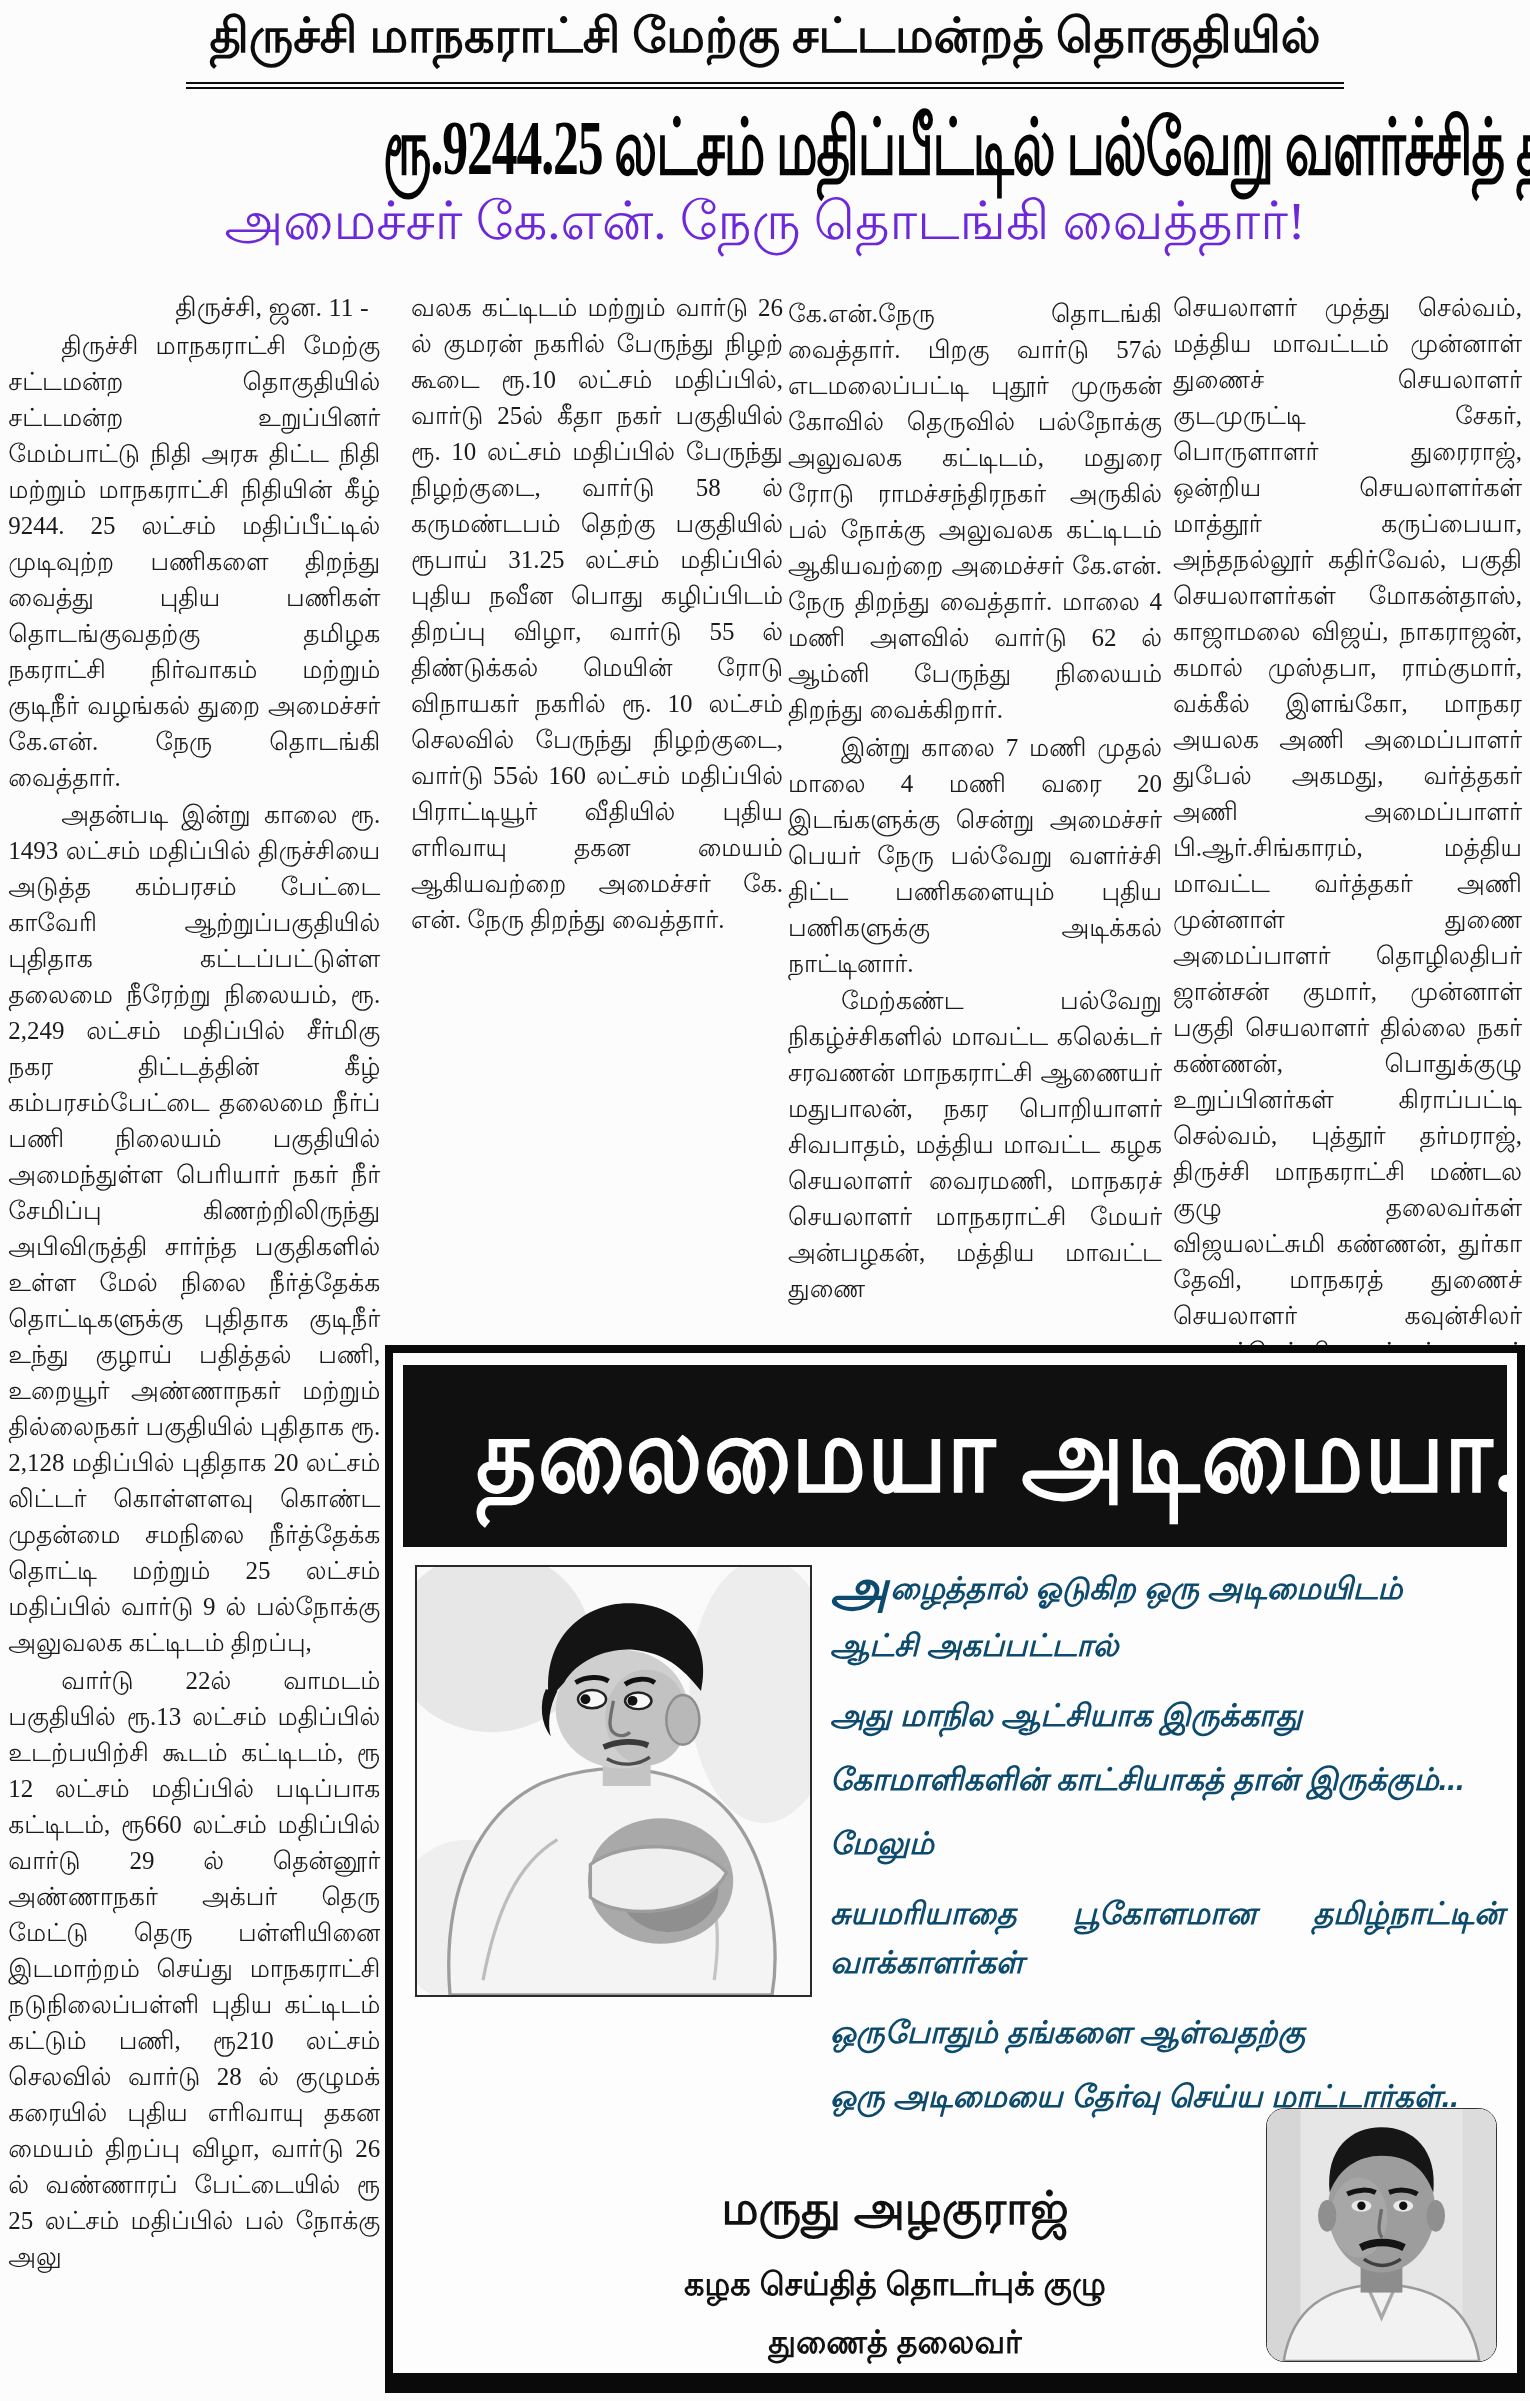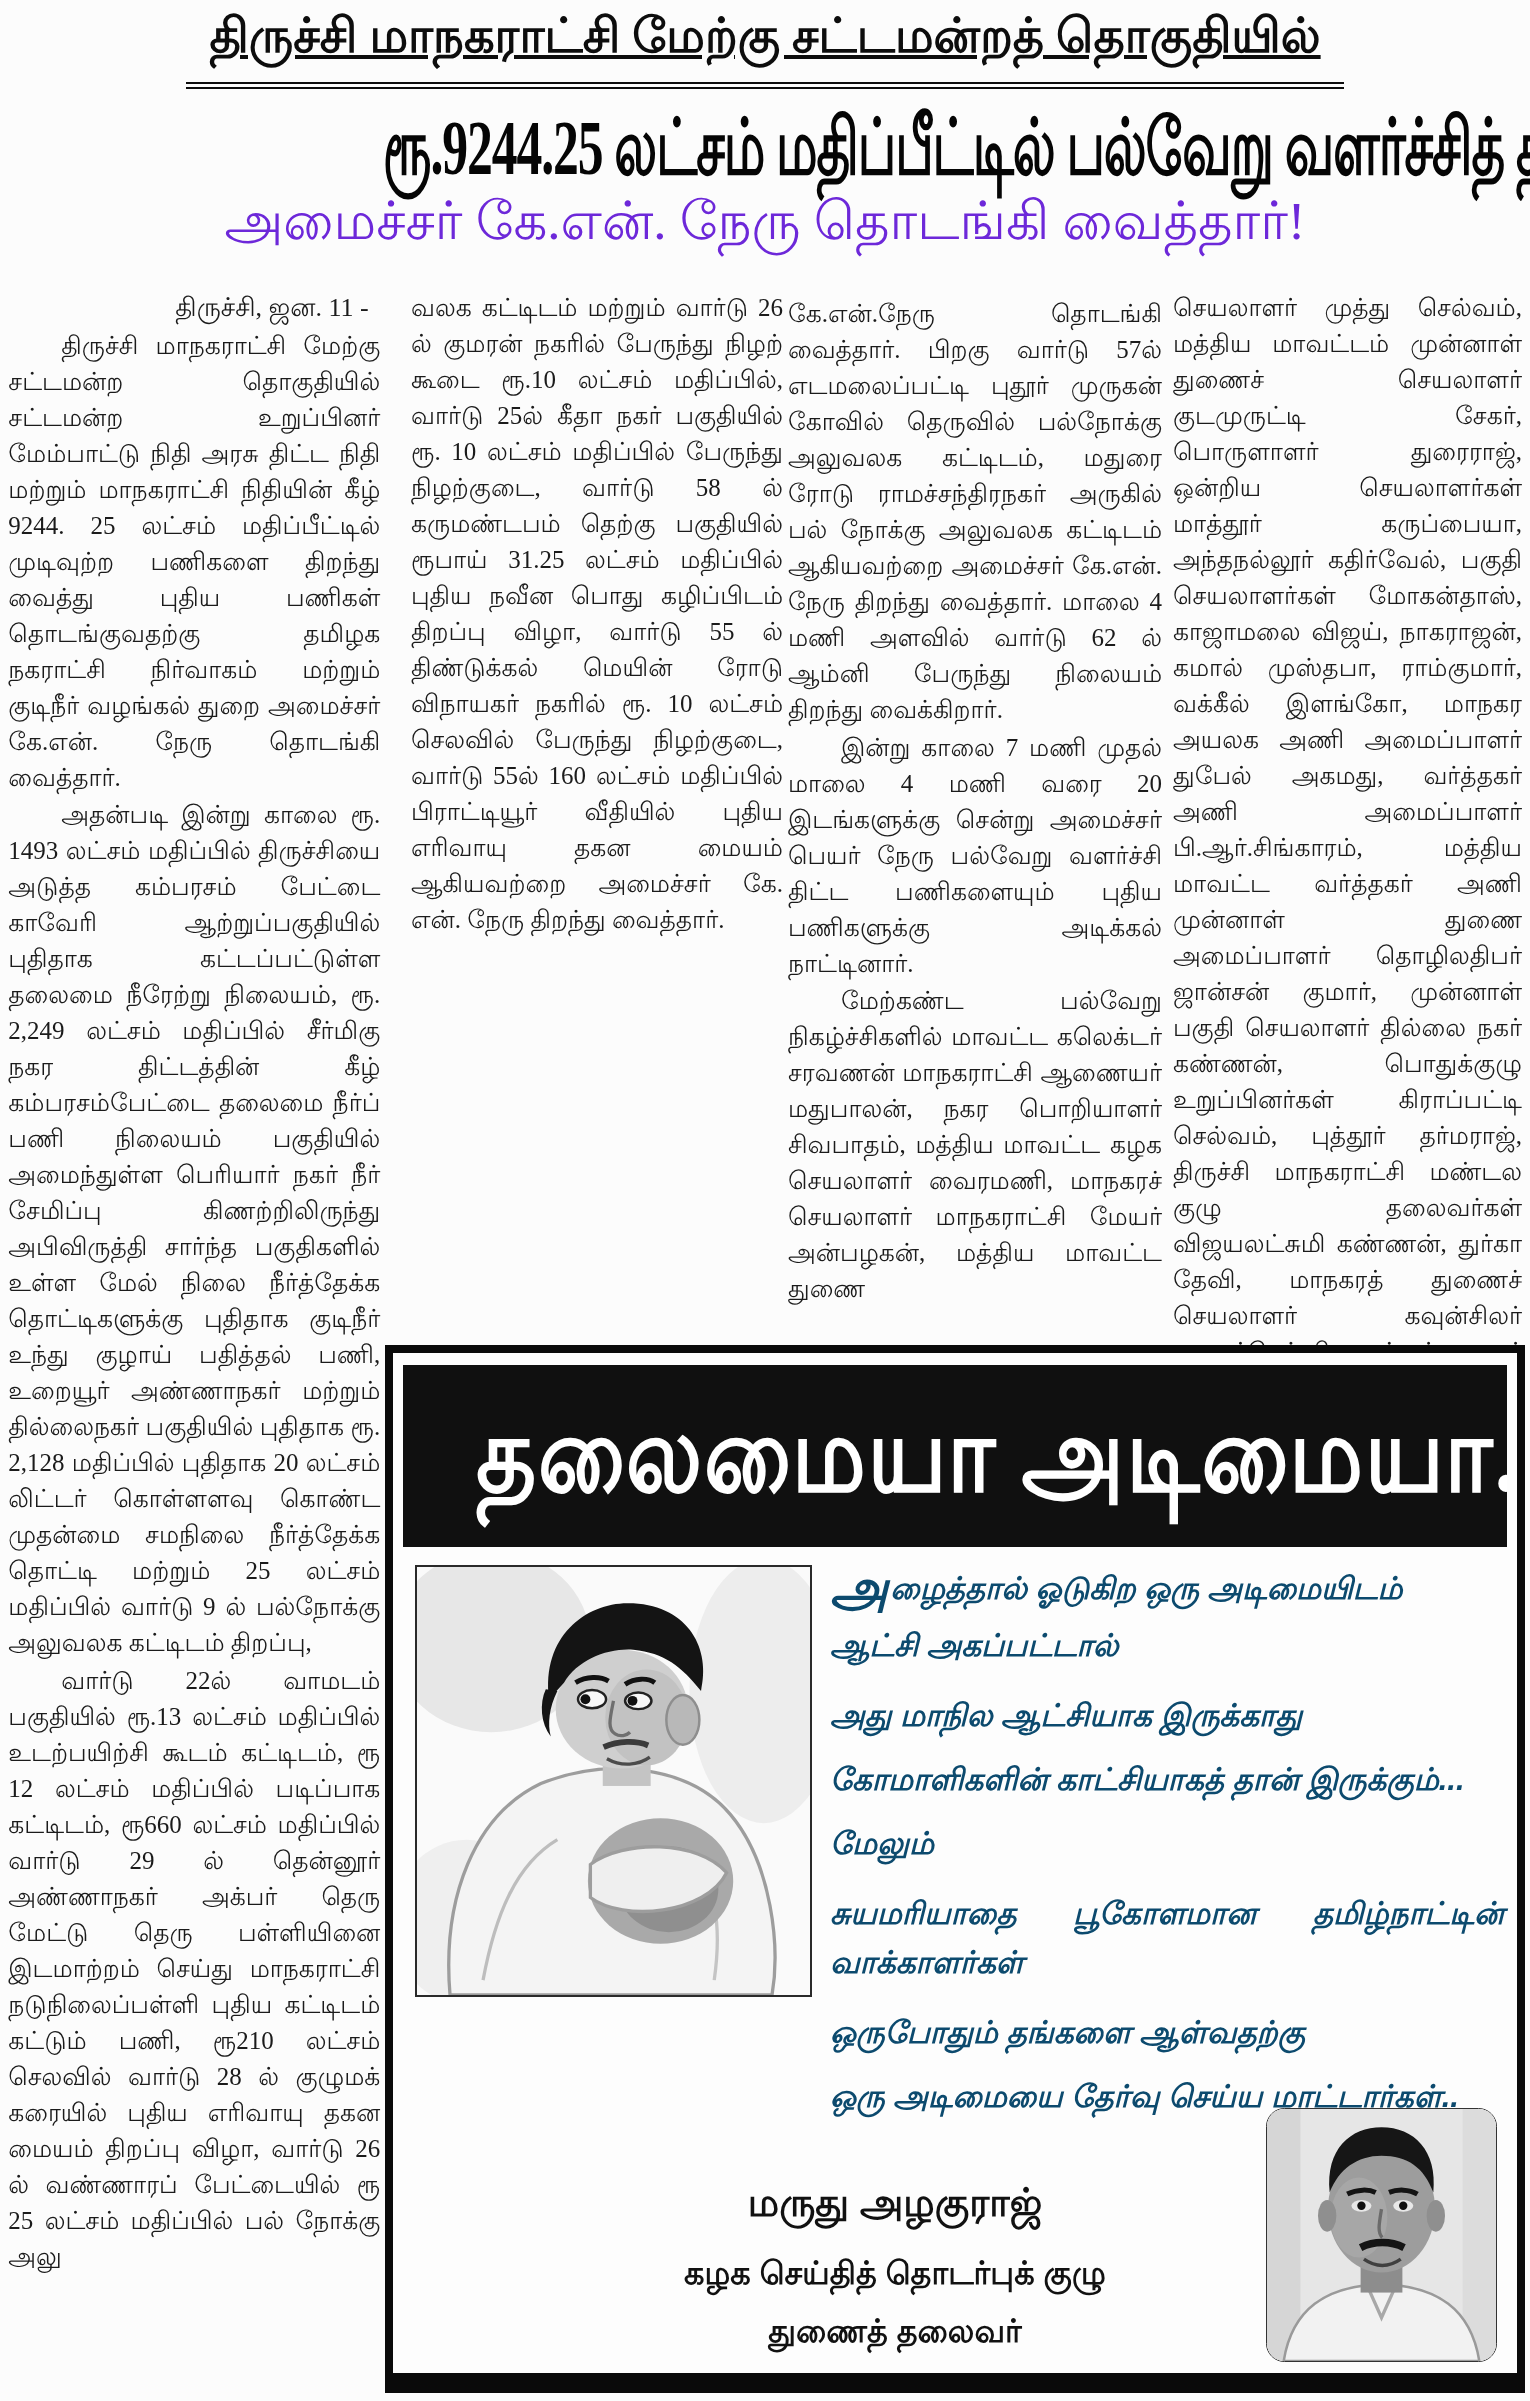--- a/index.html
+++ b/index.html
@@ -9,21 +9,20 @@
     background:#fcfcfc;overflow:hidden;color:#161616;
     font-family:"Liberation Serif","DejaVu Serif",serif;
   }
   
   .masthead{position:absolute;top:0;left:0;width:1530px;text-align:center;}
   .kicker-wrap{margin-top:8.3px;}
   .kicker{
     display:inline-block;white-space:nowrap;font-weight:900;font-size:48px;color:#0d0d0d;
     padding:0 23.4px 11.7px 23.4px;border-bottom:7.5px double #0d0d0d;letter-spacing:0;
     transform-origin:center;
-    text-decoration:underline;
   }
   .headline{
     margin:18.4px 0 0 0;white-space:nowrap;font-weight:900;font-size:78px;line-height:1.05;
     color:#050505;letter-spacing:-1.7px;display:inline-block;transform-origin:center;
   }
   .subhead{
     margin-top:2px;white-space:nowrap;font-weight:400;font-size:53px;color:#6d28d9;
     display:inline-block;transform-origin:center;
   }
   
@@ -65,21 +64,21 @@
   .ad-lines p{margin:0 0 22px 0;}
   .ad-lines p.mb-s{margin-bottom:6.7px;}
   .ad-lines p.mb-m{margin-bottom:15px;}
   .ad-lines p.mb-l{margin-bottom:28px;}
   .ad-lines p.spread{text-align:justify;text-align-last:justify;}
   .dropcap{font-size:52px;font-weight:800;line-height:33px;vertical-align:-6.7px;margin-right:2.5px;}
   .signature{
     position:absolute;left:140px;top:828px;width:724px;text-align:center;
     font-family:"Liberation Sans","DejaVu Sans",sans-serif;color:#111;
   }
-  .sig-name{font-size:39px;font-weight:800;margin-bottom:25px;}
+  .sig-name{font-size:46px;font-weight:800;margin-bottom:25px;}
   .sig-role{font-size:32px;font-weight:600;margin-bottom:16.7px;}
   .ad-photo{
     position:absolute;right:20px;top:755px;width:229px;height:252px;margin:0;
     border:1.7px solid #333;border-radius:18.4px;overflow:hidden;background:#e9e9e9;
   }
   figure svg{display:block;width:100%;height:100%;}
 </style>
 </head>
 <body>
 

